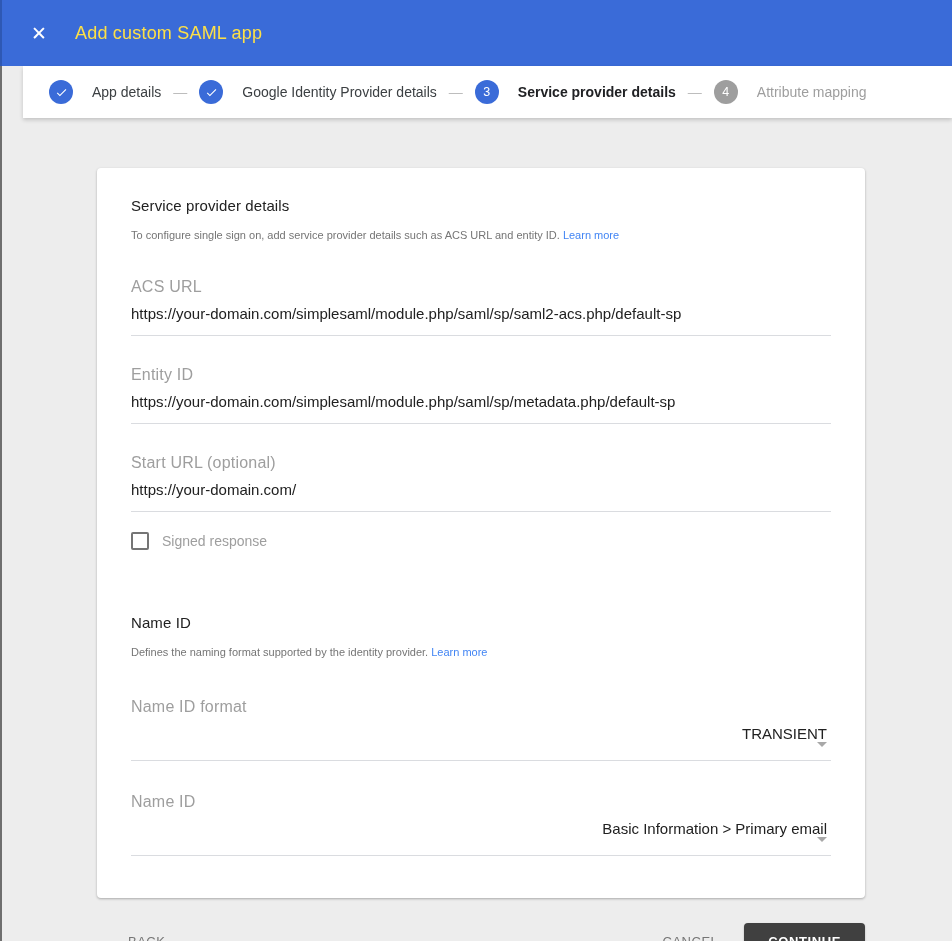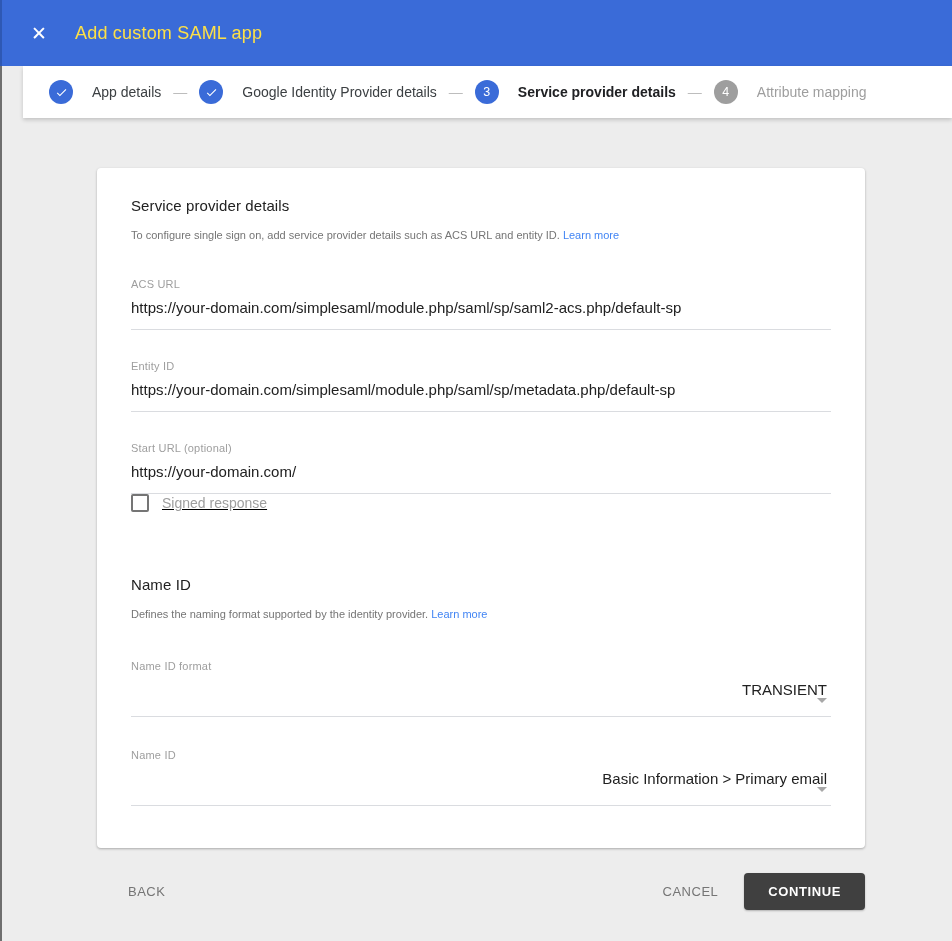--- a/index.html
+++ b/index.html
@@ -59,30 +59,30 @@
     background: #fff; border-radius: 4px;
     box-shadow: 0 1px 2px rgba(0,0,0,0.12), 0 1px 3px rgba(0,0,0,0.18);
     padding: 29px 34px 42px 34px;
   }
   .section-title { font-size: 15px; font-weight: 500; color: #212121; letter-spacing: .1px; }
   .section-desc { font-size: 11px; color: #757575; margin-top: 15px; }
   .link { color: #4285f4; text-decoration: none; cursor: pointer; }
 
   .field { margin-top: 30px; }
   .field.first { margin-top: 37px; }
-  .field-label { font-size: 11px; color: #9e9e9e; letter-spacing: .2px; }
+  .field-label { font-size: 16px; color: #9e9e9e; letter-spacing: .2px; }
   .field-input {
     display: block; width: 100%;
     border: none; border-bottom: 1px solid #dadce0; outline: none;
     background: transparent;
     font-family: inherit; font-size: 15px; color: #212121;
     padding: 9px 0 13px 0;
   }
 
-  .checkbox-row { display: flex; align-items: center; text-decoration: underline; }
+  .checkbox-row { margin-top: 20px; display: flex; align-items: center; }
   .checkbox {
     width: 18px; height: 18px; border: 2px solid #757575; border-radius: 2px;
     background: #fff; cursor: pointer; flex: none;
   }
   .checkbox-label { margin-left: 13px; font-size: 14px; color: #9e9e9e; }
 
   .nameid-title { margin-top: 64px; }
   .select-field { margin-top: 40px; }
   .select-field.second { margin-top: 32px; }
   .select-box {

